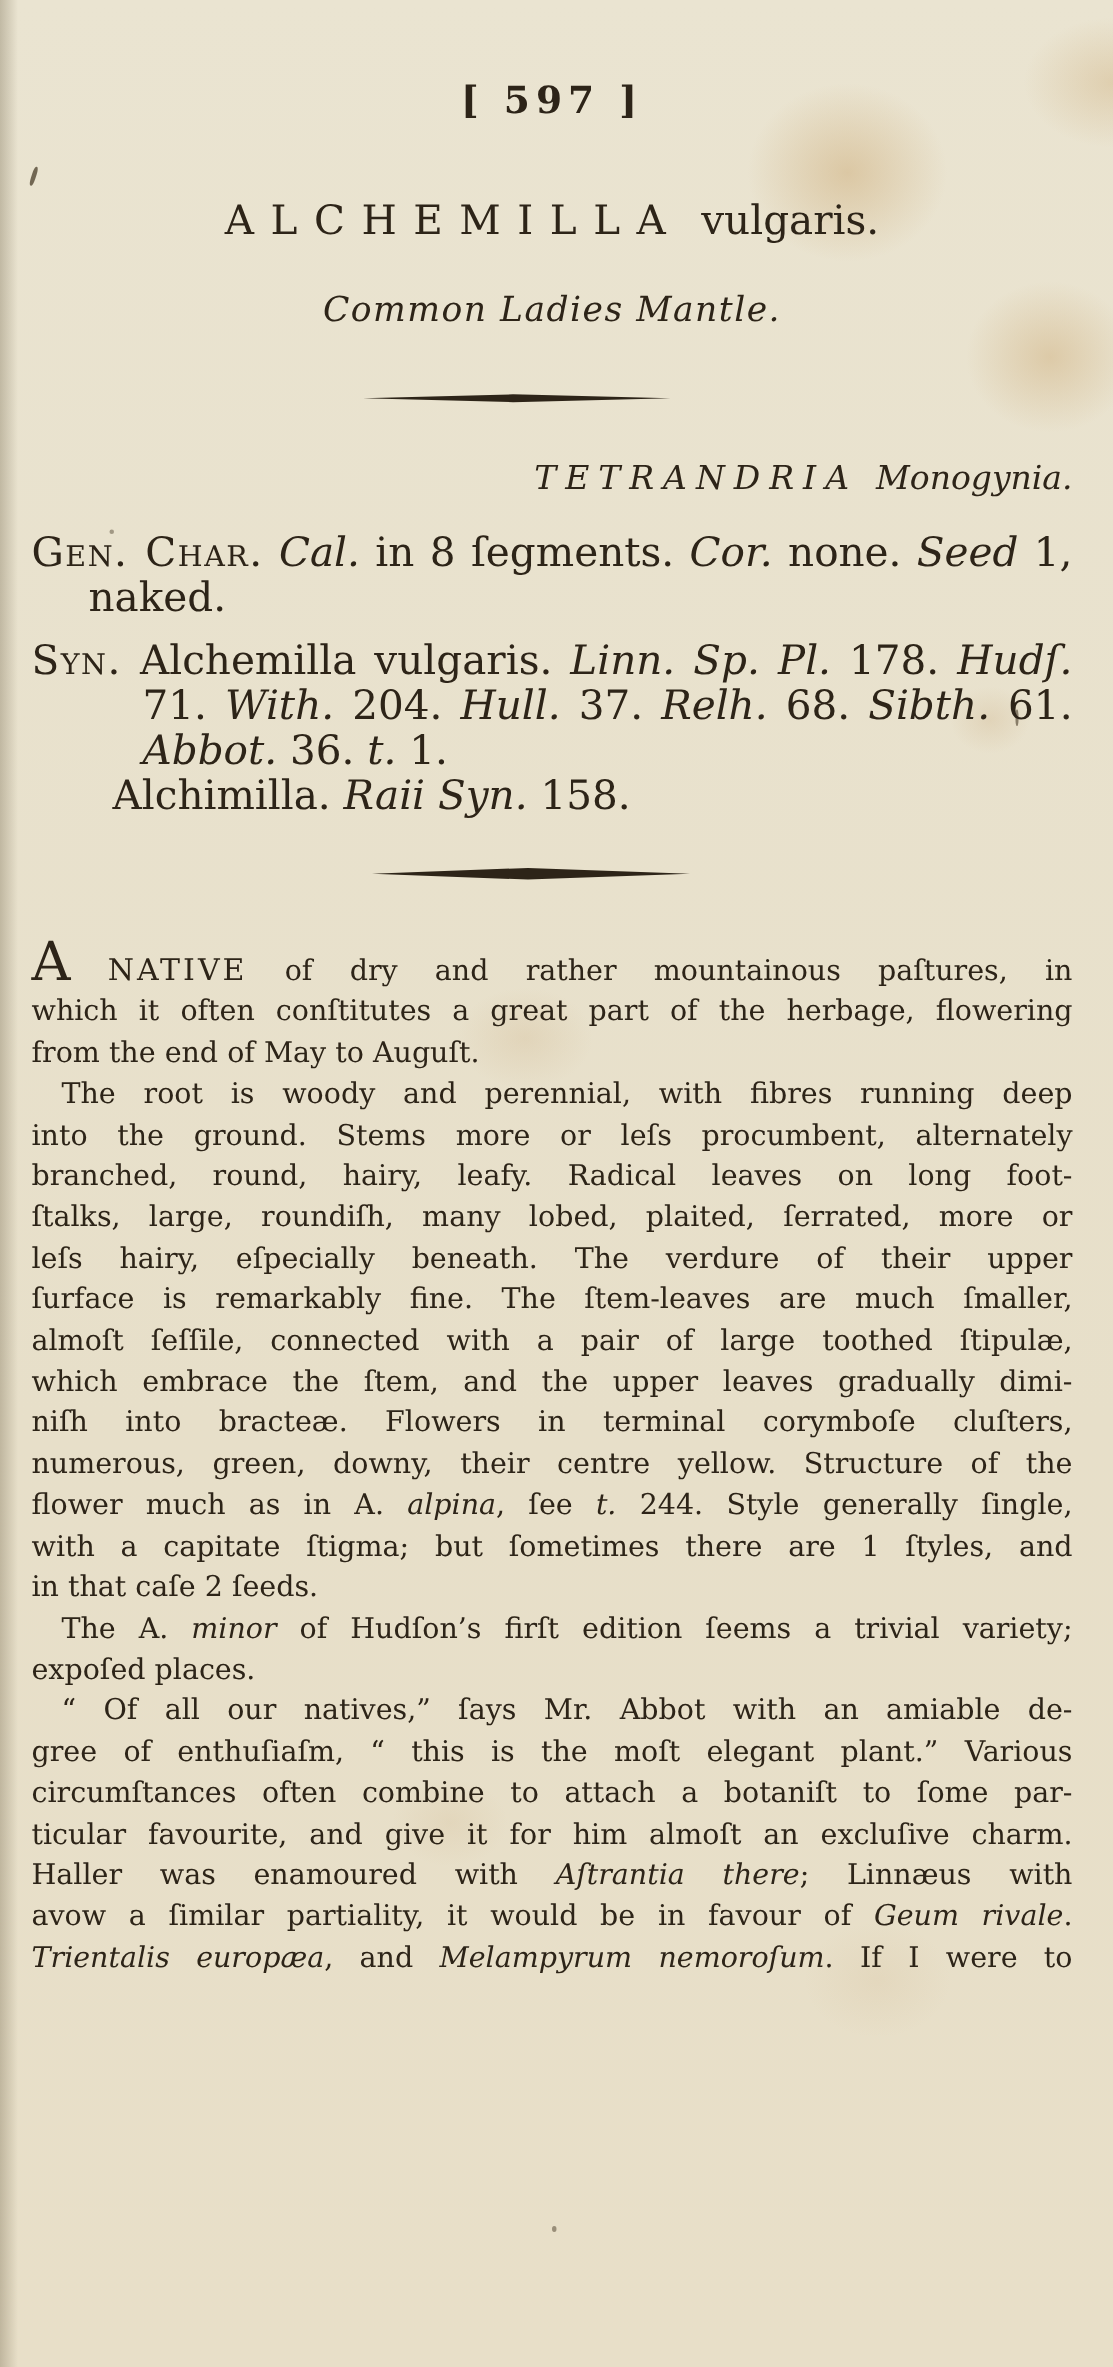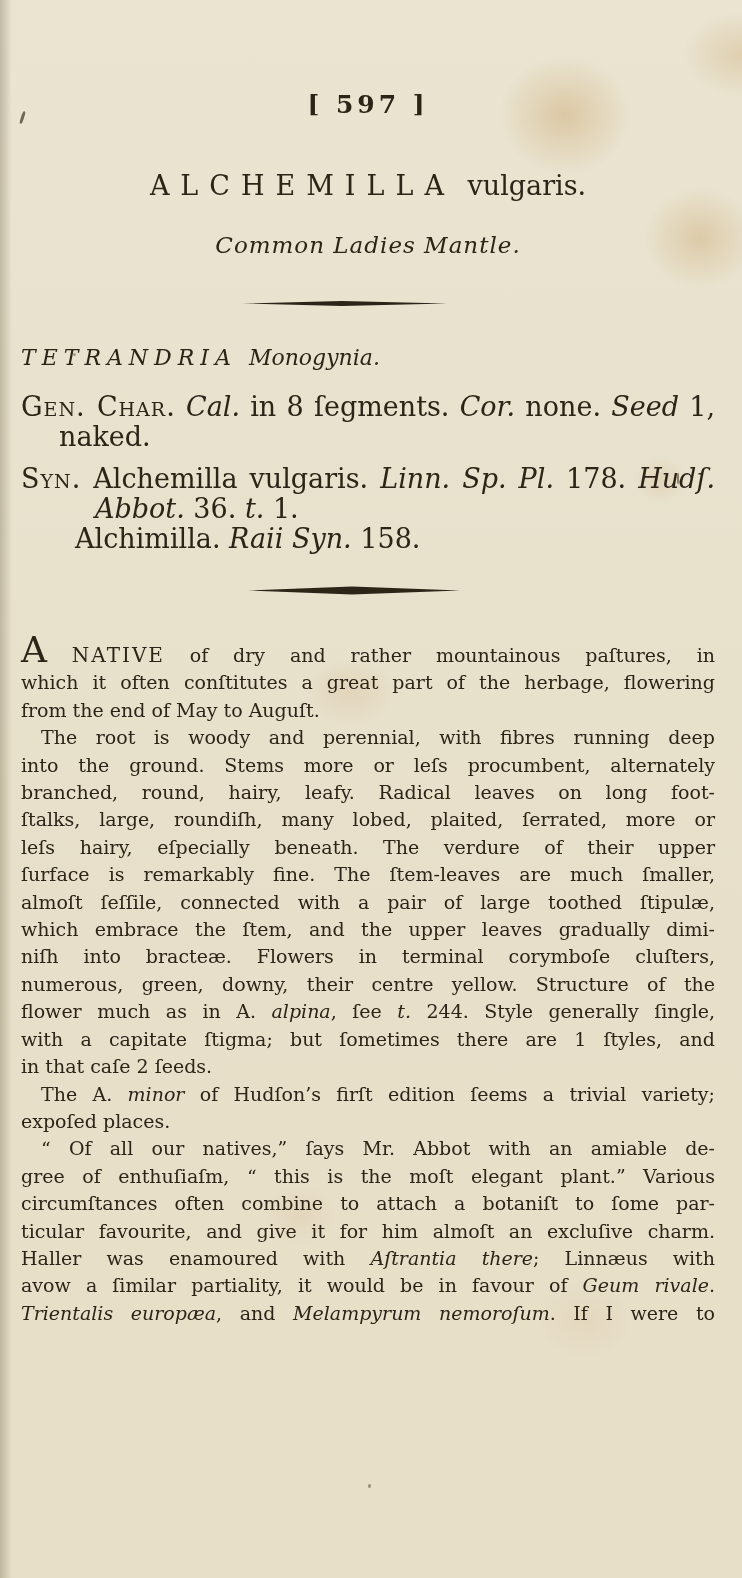--- a/index.html
+++ b/index.html
@@ -13,33 +13,33 @@
       radial-gradient(95px 85px at 565px 115px, rgba(198,158,98,.40), rgba(198,158,98,0) 70%),
       radial-gradient(80px 72px at 700px 238px, rgba(198,158,98,.36), rgba(198,158,98,0) 70%),
       radial-gradient(85px 62px at 742px 55px,  rgba(198,158,98,.30), rgba(198,158,98,0) 70%),
       radial-gradient(38px 32px at 660px 480px, rgba(190,150,95,.18), rgba(190,150,95,0) 70%),
       radial-gradient(65px 48px at 350px 692px, rgba(190,150,95,.16), rgba(190,150,95,0) 70%),
       radial-gradient(55px 42px at 300px 1215px,rgba(190,150,95,.12), rgba(190,150,95,0) 70%),
       radial-gradient(70px 55px at 585px 1320px,rgba(190,150,95,.10), rgba(190,150,95,0) 70%),
       linear-gradient(90deg, rgba(100,88,62,.30), rgba(100,88,62,0) 12px),
       linear-gradient(#eae4d1, #e7dfc9 60%, #e8dfc8);
   }
-  .content{position:absolute;left:21px;top:0;width:694px;padding-top:90px;}
+  .content{position:absolute;left:21px;top:0;width:694px;padding-top:52px;}
 
   .pagenum{text-align:center;font-size:25px;line-height:30px;letter-spacing:4px;font-weight:bold;}
   .title{margin:49px 0 0;text-align:center;font-size:27px;line-height:34px;font-weight:normal;}
   .genus{letter-spacing:11px;}
   .species{margin-left:4px;}
   .common{margin-top:27px;text-align:center;font-style:italic;font-size:23px;line-height:30px;letter-spacing:1px;}
 
   .rule{margin-top:40px;text-align:center;height:7px;line-height:0;}
   .rule1{transform:translateX(-24px);}
   .rule2{margin-top:32px;height:9px;transform:translateX(-14px);}
 
-  .classline{margin-top:37px;text-align:left;font-style:italic;font-size:22px;line-height:28px;}
+  .classline{margin-top:37px;text-align:right;font-style:italic;font-size:22px;line-height:28px;}
   .classname{letter-spacing:6px;margin-right:12px;}
 
   .charblock{font-size:27px;line-height:30px;}
   .genchar{margin-top:20px;}
   .specchar{margin-top:18px;}
   .synblock{margin-top:12px;}
 
   .cline{text-align:left;}
   .just{text-align:justify;text-align-last:justify;-moz-text-align-last:justify;}
   .ind38{padding-left:38px;}
@@ -93,20 +93,21 @@
     </div>
 
     <div class="charblock genchar">
       <div class="cline just"><span class="seg-sc">Gen. Char.</span><span class="seg-r"> </span><span class="seg-i">Cal.</span><span class="seg-r"> in 8 ſegments. </span><span class="seg-i">Cor.</span><span class="seg-r"> none. </span><span class="seg-i">Seed</span><span class="seg-r"> 1,</span></div>
       <div class="cline ind38"><span class="seg-r">naked.</span></div>
     </div>
 
 
     <div class="charblock synblock">
       <div class="cline just"><span class="seg-sc">Syn.</span><span class="seg-r"> Alchemilla vulgaris. </span><span class="seg-i">Linn. Sp. Pl.</span><span class="seg-r"> 178. </span><span class="seg-i">Hudſ.</span></div>
+      <div class="cline just ind74"><span class="seg-r">71. </span><span class="seg-i">With.</span><span class="seg-r"> 204. </span><span class="seg-i">Hull.</span><span class="seg-r"> 37. </span><span class="seg-i">Relh.</span><span class="seg-r"> 68. </span><span class="seg-i">Sibth.</span><span class="seg-r"> 61.</span></div>
       <div class="cline ind74"><span class="seg-i">Abbot.</span><span class="seg-r"> 36. </span><span class="seg-i">t.</span><span class="seg-r"> 1.</span></div>
       <div class="cline ind54"><span class="seg-r">Alchimilla. </span><span class="seg-i">Raii Syn.</span><span class="seg-r"> 158.</span></div>
     </div>
 
     <div class="rule rule2">
       <svg width="212" height="9" viewBox="0 0 212 9">
         <polygon points="0,4.5 104,0.6 212,4.5 104,8.4" fill="#2d2418"></polygon>
       </svg>
     </div>
 

